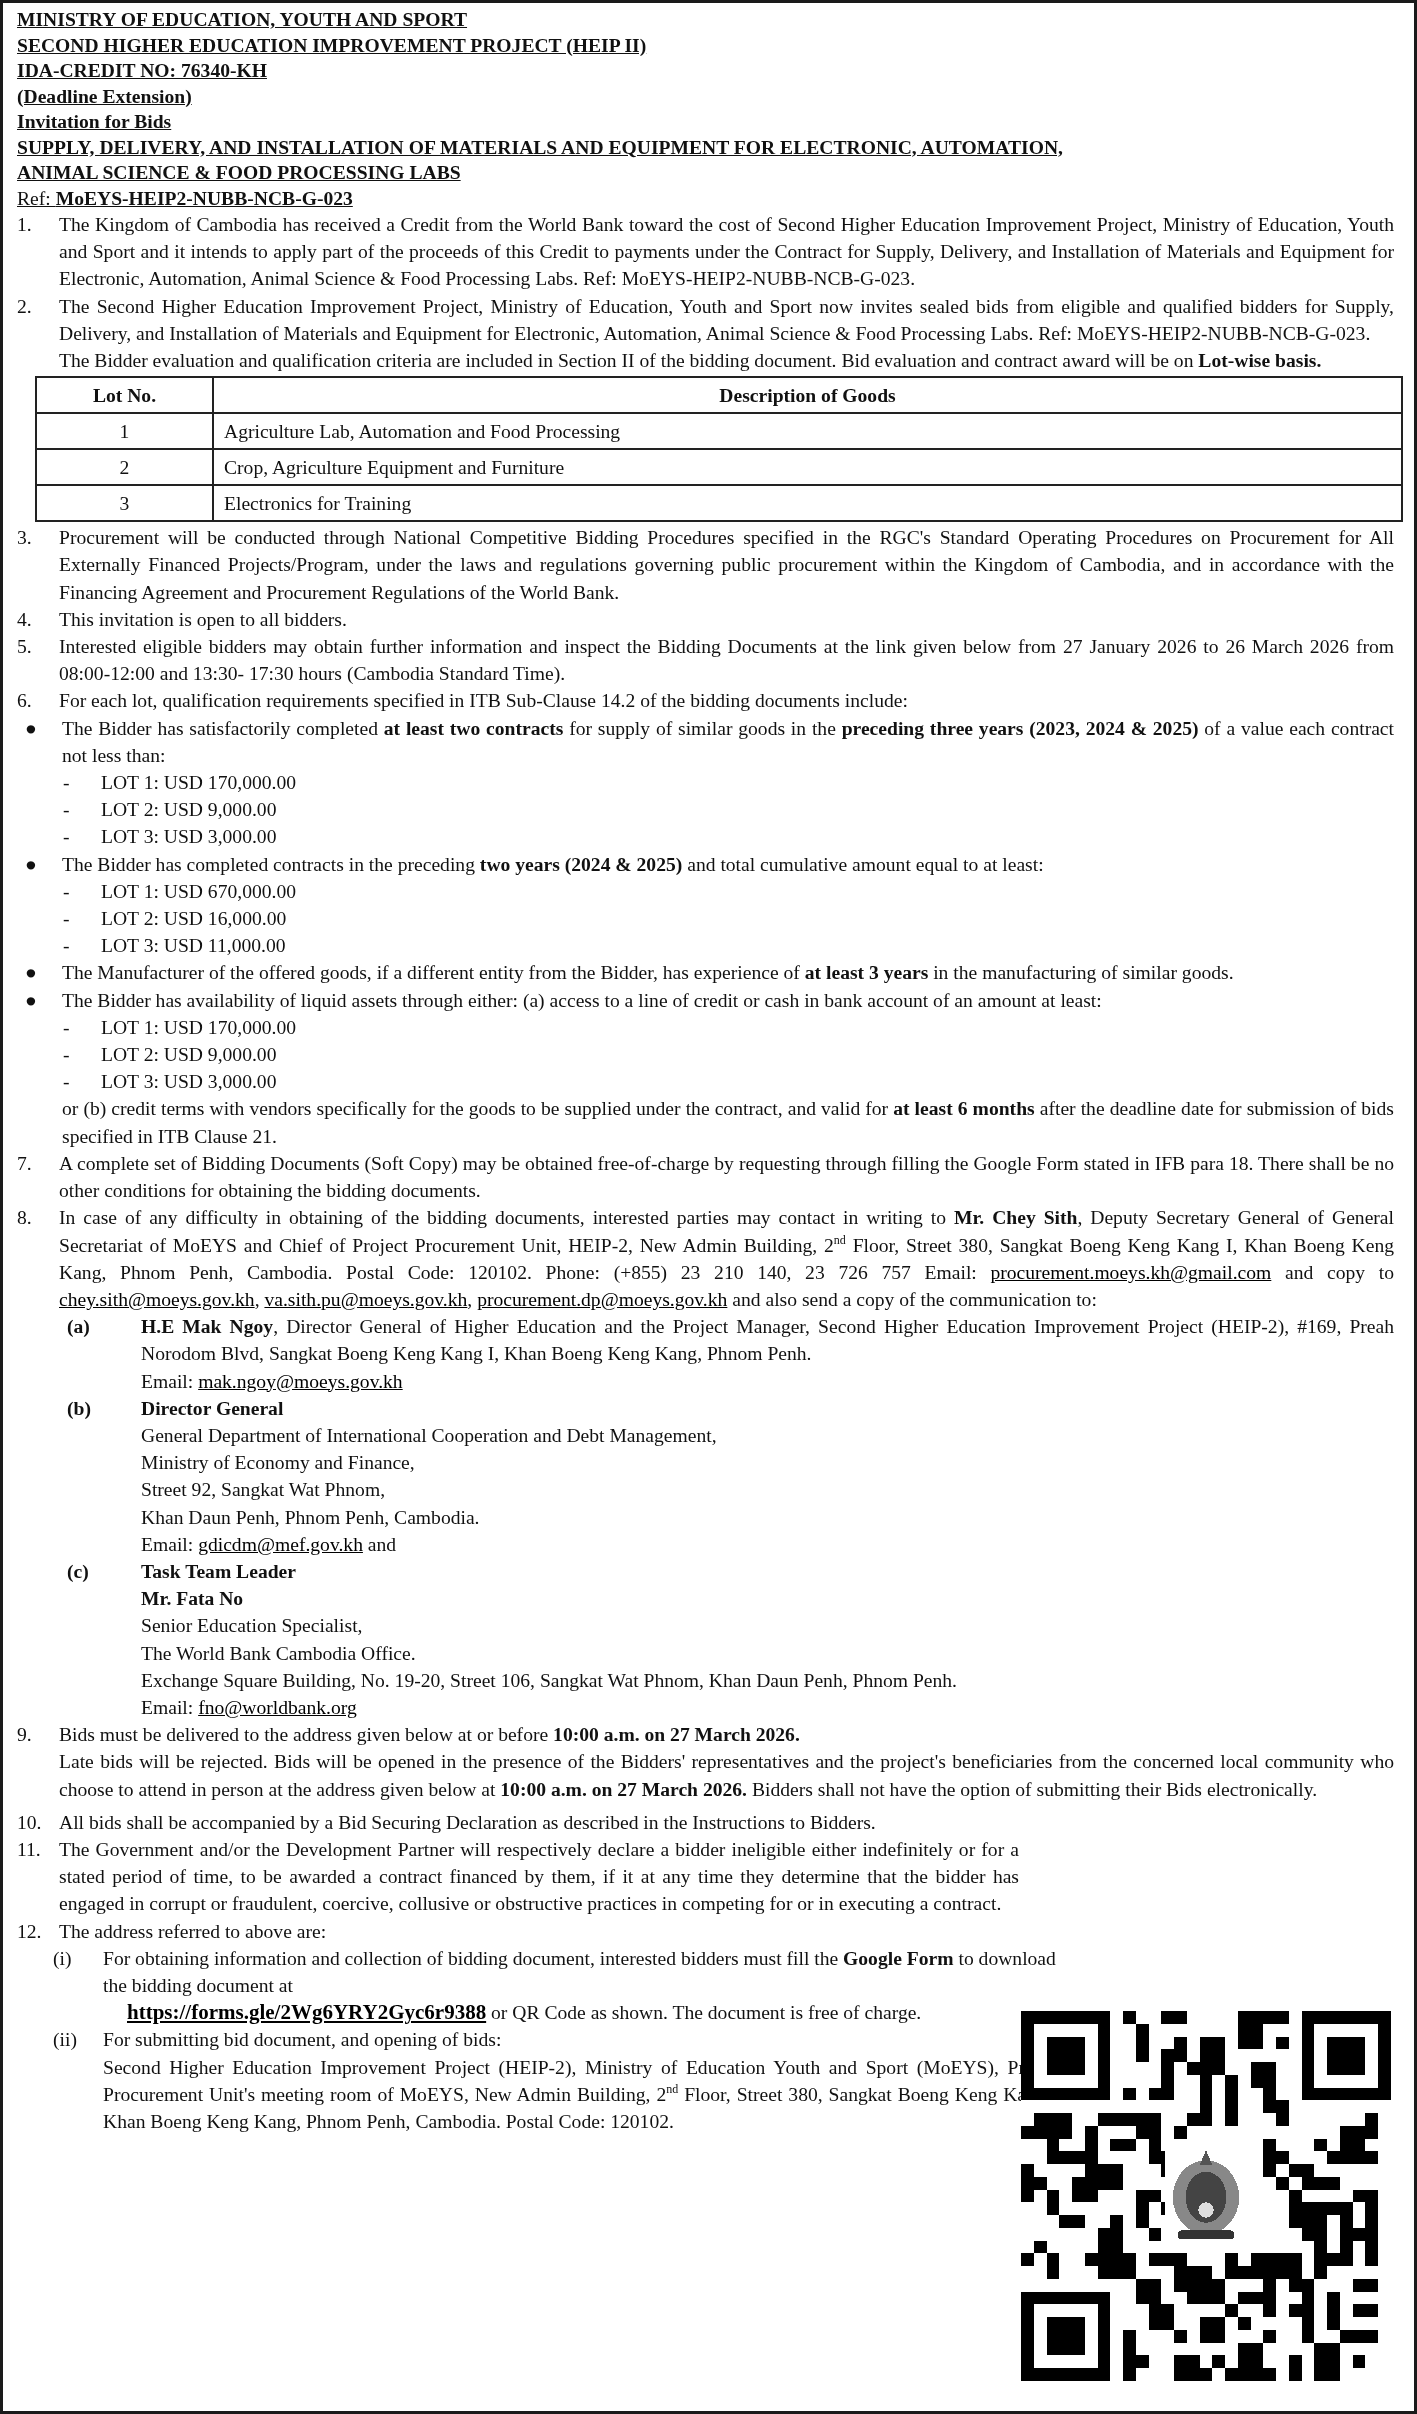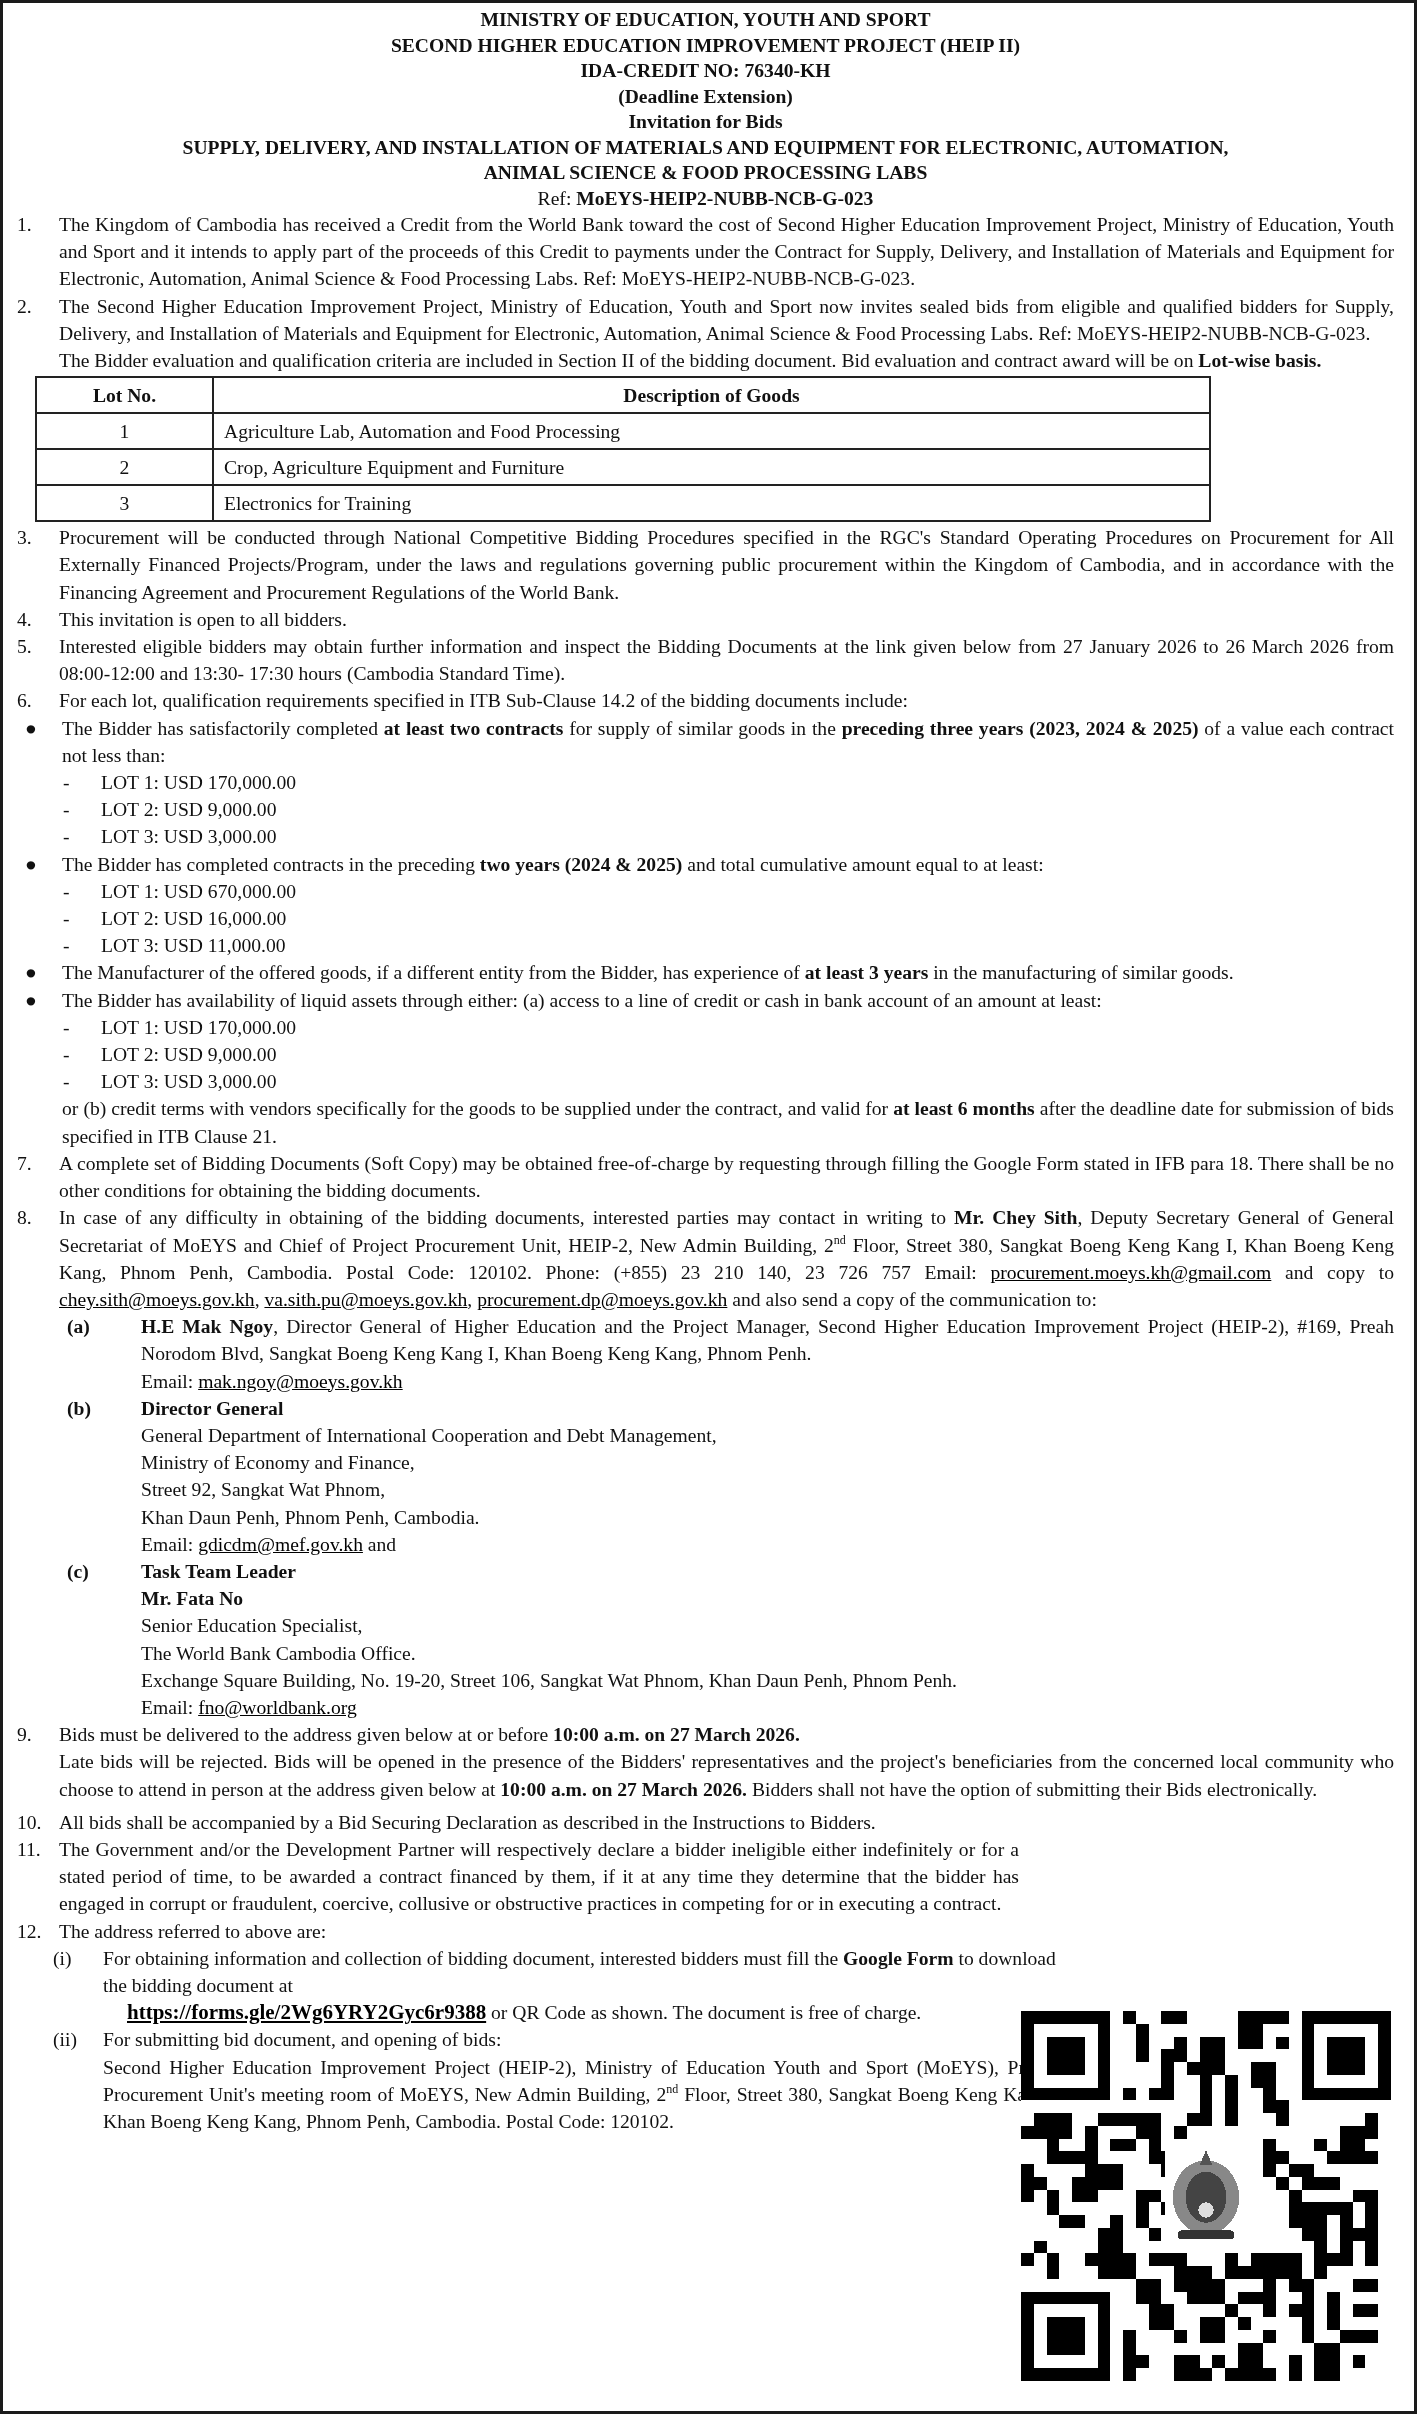--- a/index.html
+++ b/index.html
@@ -1,25 +1,25 @@
 <!DOCTYPE html>
 <html><head>
 <meta charset="utf-8">
 <style>
   html,body{margin:0;padding:0;background:#fff;}
   body{width:1417px;height:2414px;overflow:hidden;font-family:"Liberation Serif","DejaVu Serif",serif;color:#111;}
   .page{position:absolute;left:0;top:0;width:1411px;height:2408px;border:3px solid #1a1a1a;box-sizing:content-box;}
   .inner{position:relative;padding:4px 20px 0 14px;font-size:19.6px;line-height:27.2px;}
-  .hdr{text-align:center;font-weight:bold;line-height:25.5px;}
+  .hdr{text-align:left;font-weight:bold;line-height:25.5px;text-decoration:underline;}
   .hdr .ref-label{font-weight:normal;}
   .ol > .item{position:relative;padding-left:42px;text-align:justify;}
   .ol > .item .num{position:absolute;left:0;top:0;}
   .justify{text-align:justify;}
   b{font-weight:bold;}
-  table.lots{border-collapse:collapse;width:1176px;margin:2px 0 2px 18px;}
+  table.lots{border-collapse:collapse;width:1368px;margin:2px 0 2px 18px;}
   table.lots td,table.lots th{border:2px solid #222;height:34px;padding:0 10px;font-size:19.6px;}
   table.lots th{font-weight:bold;text-align:center;}
   table.lots td.c{text-align:center;width:155px;}
   .bul{position:relative;padding-left:45px;text-align:justify;}
   .bul .dot{position:absolute;left:8px;top:0;}
   .dash{position:relative;padding-left:84px;}
   .dash .d{position:absolute;left:46px;}
   .sub{position:relative;padding-left:124px;}
   .sub .lbl{position:absolute;left:50px;font-weight:bold;}
   a.u{color:#000000;text-decoration:underline;}

